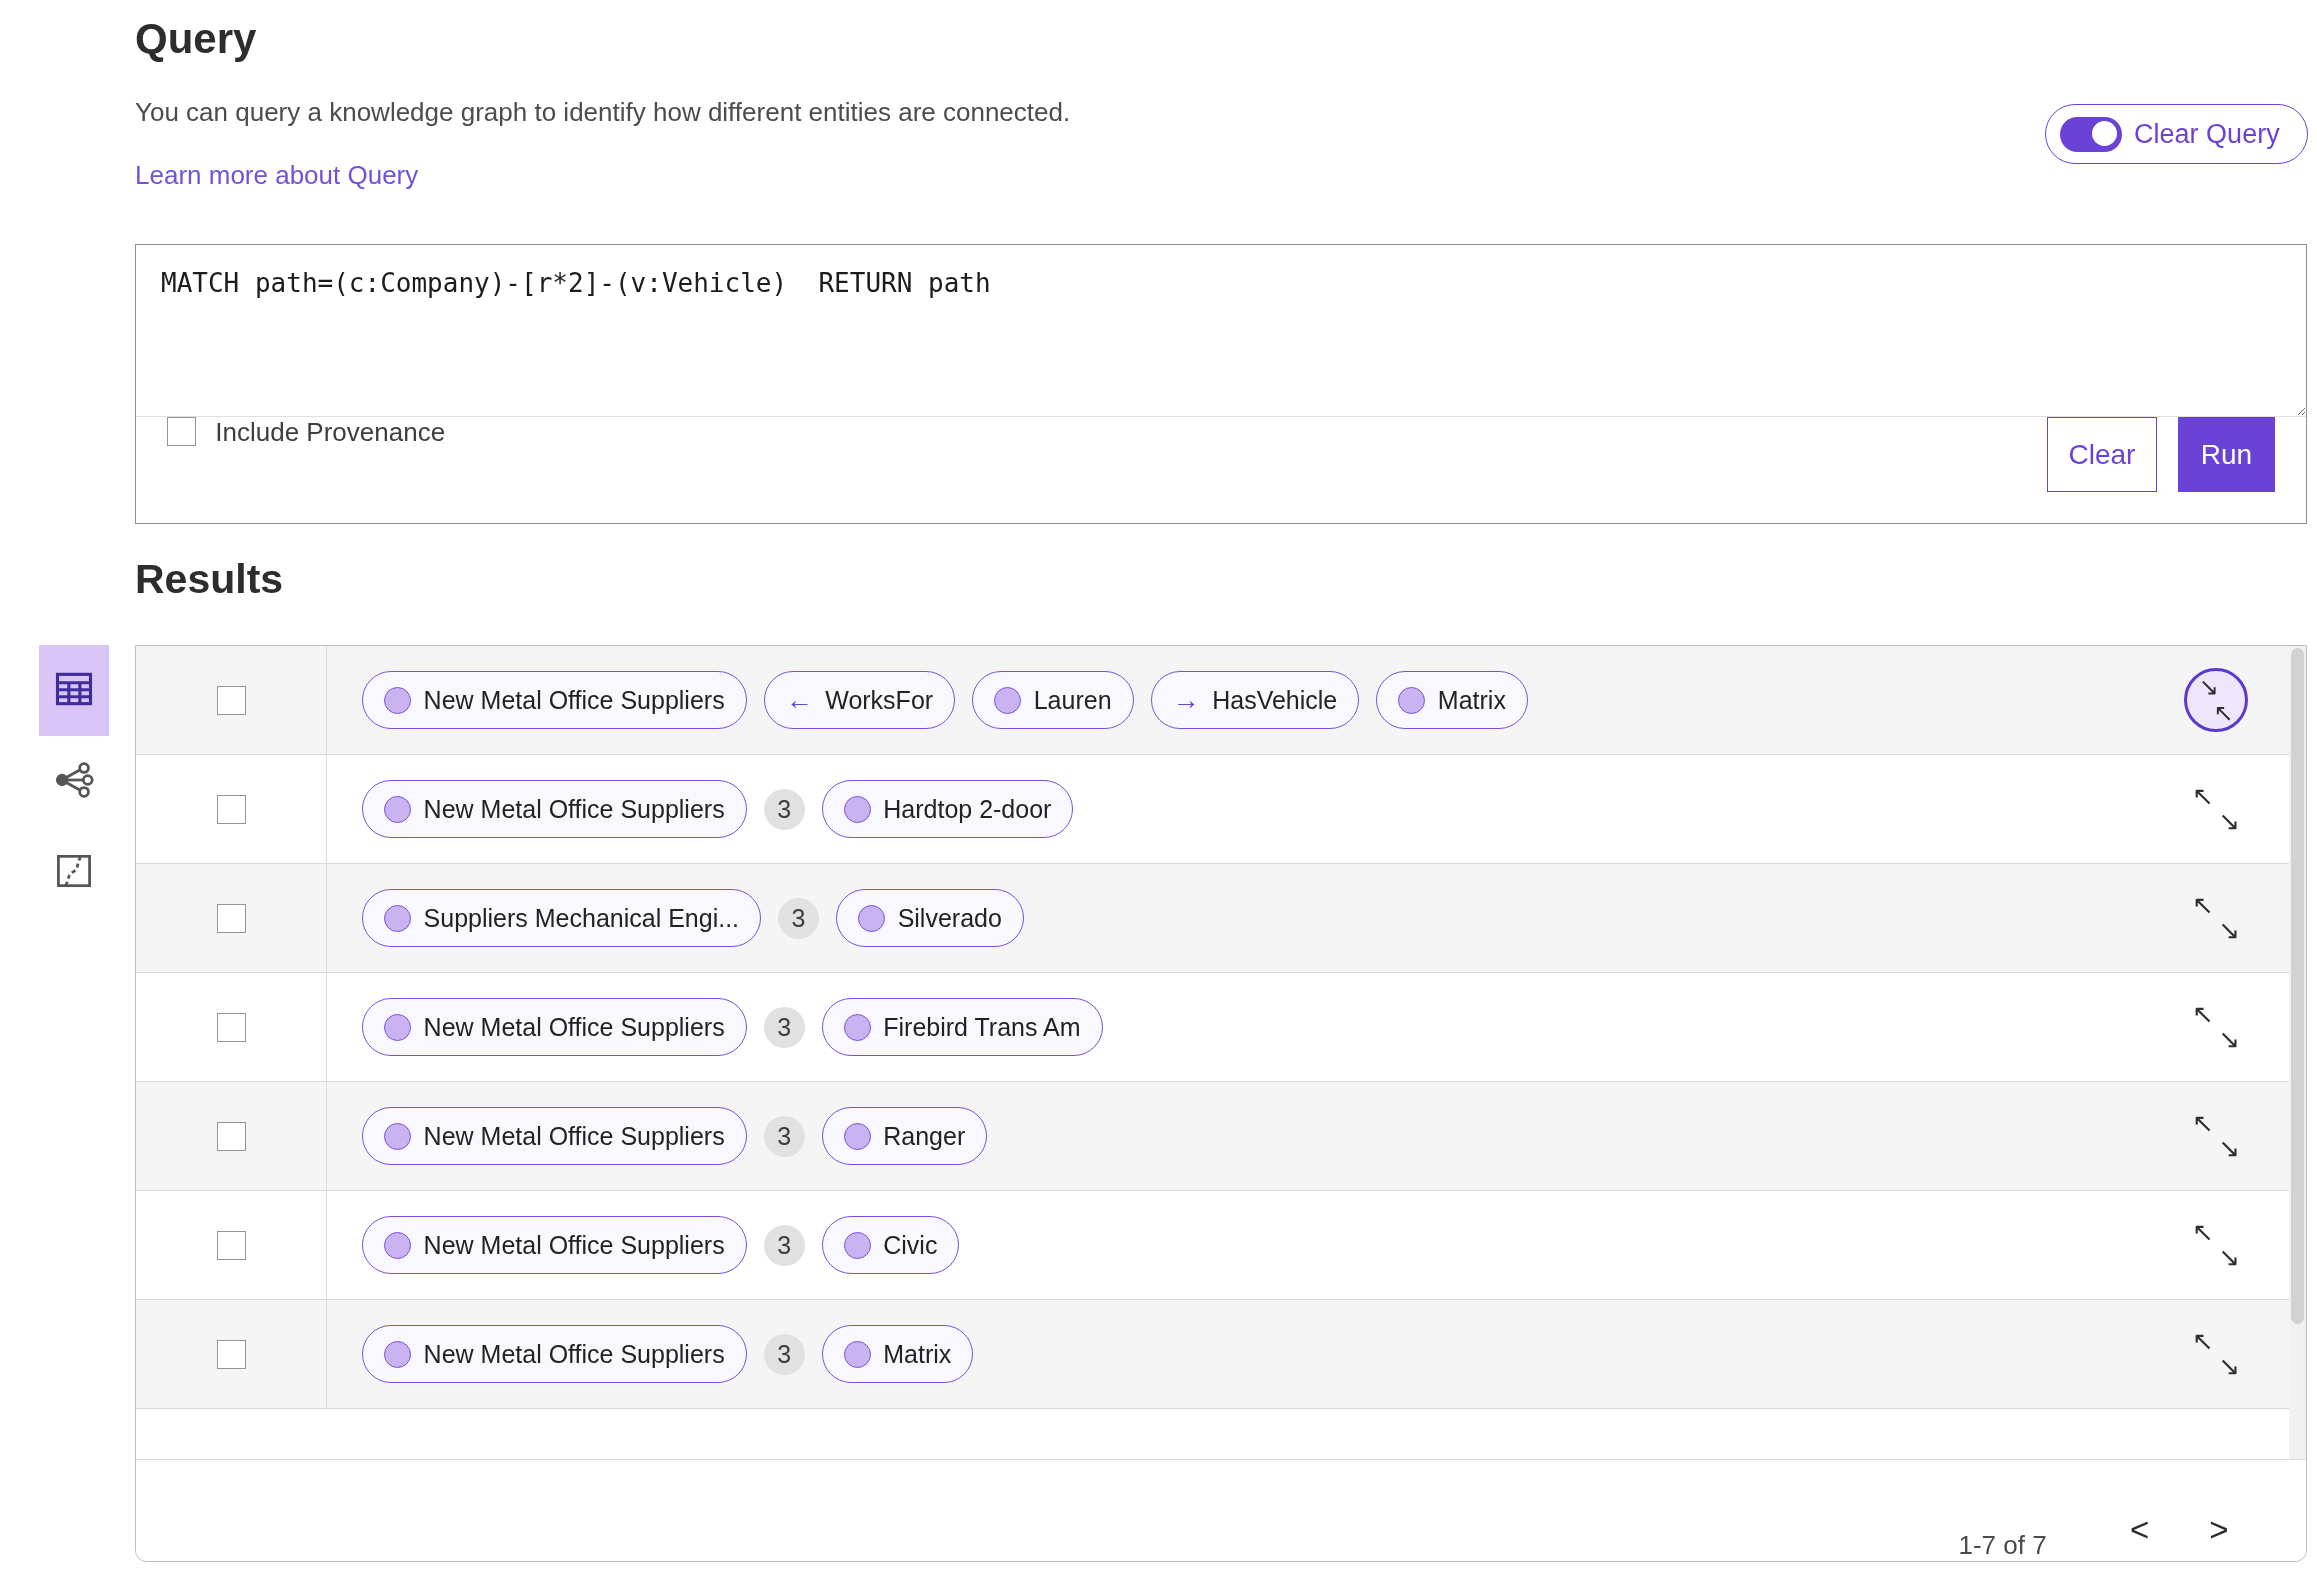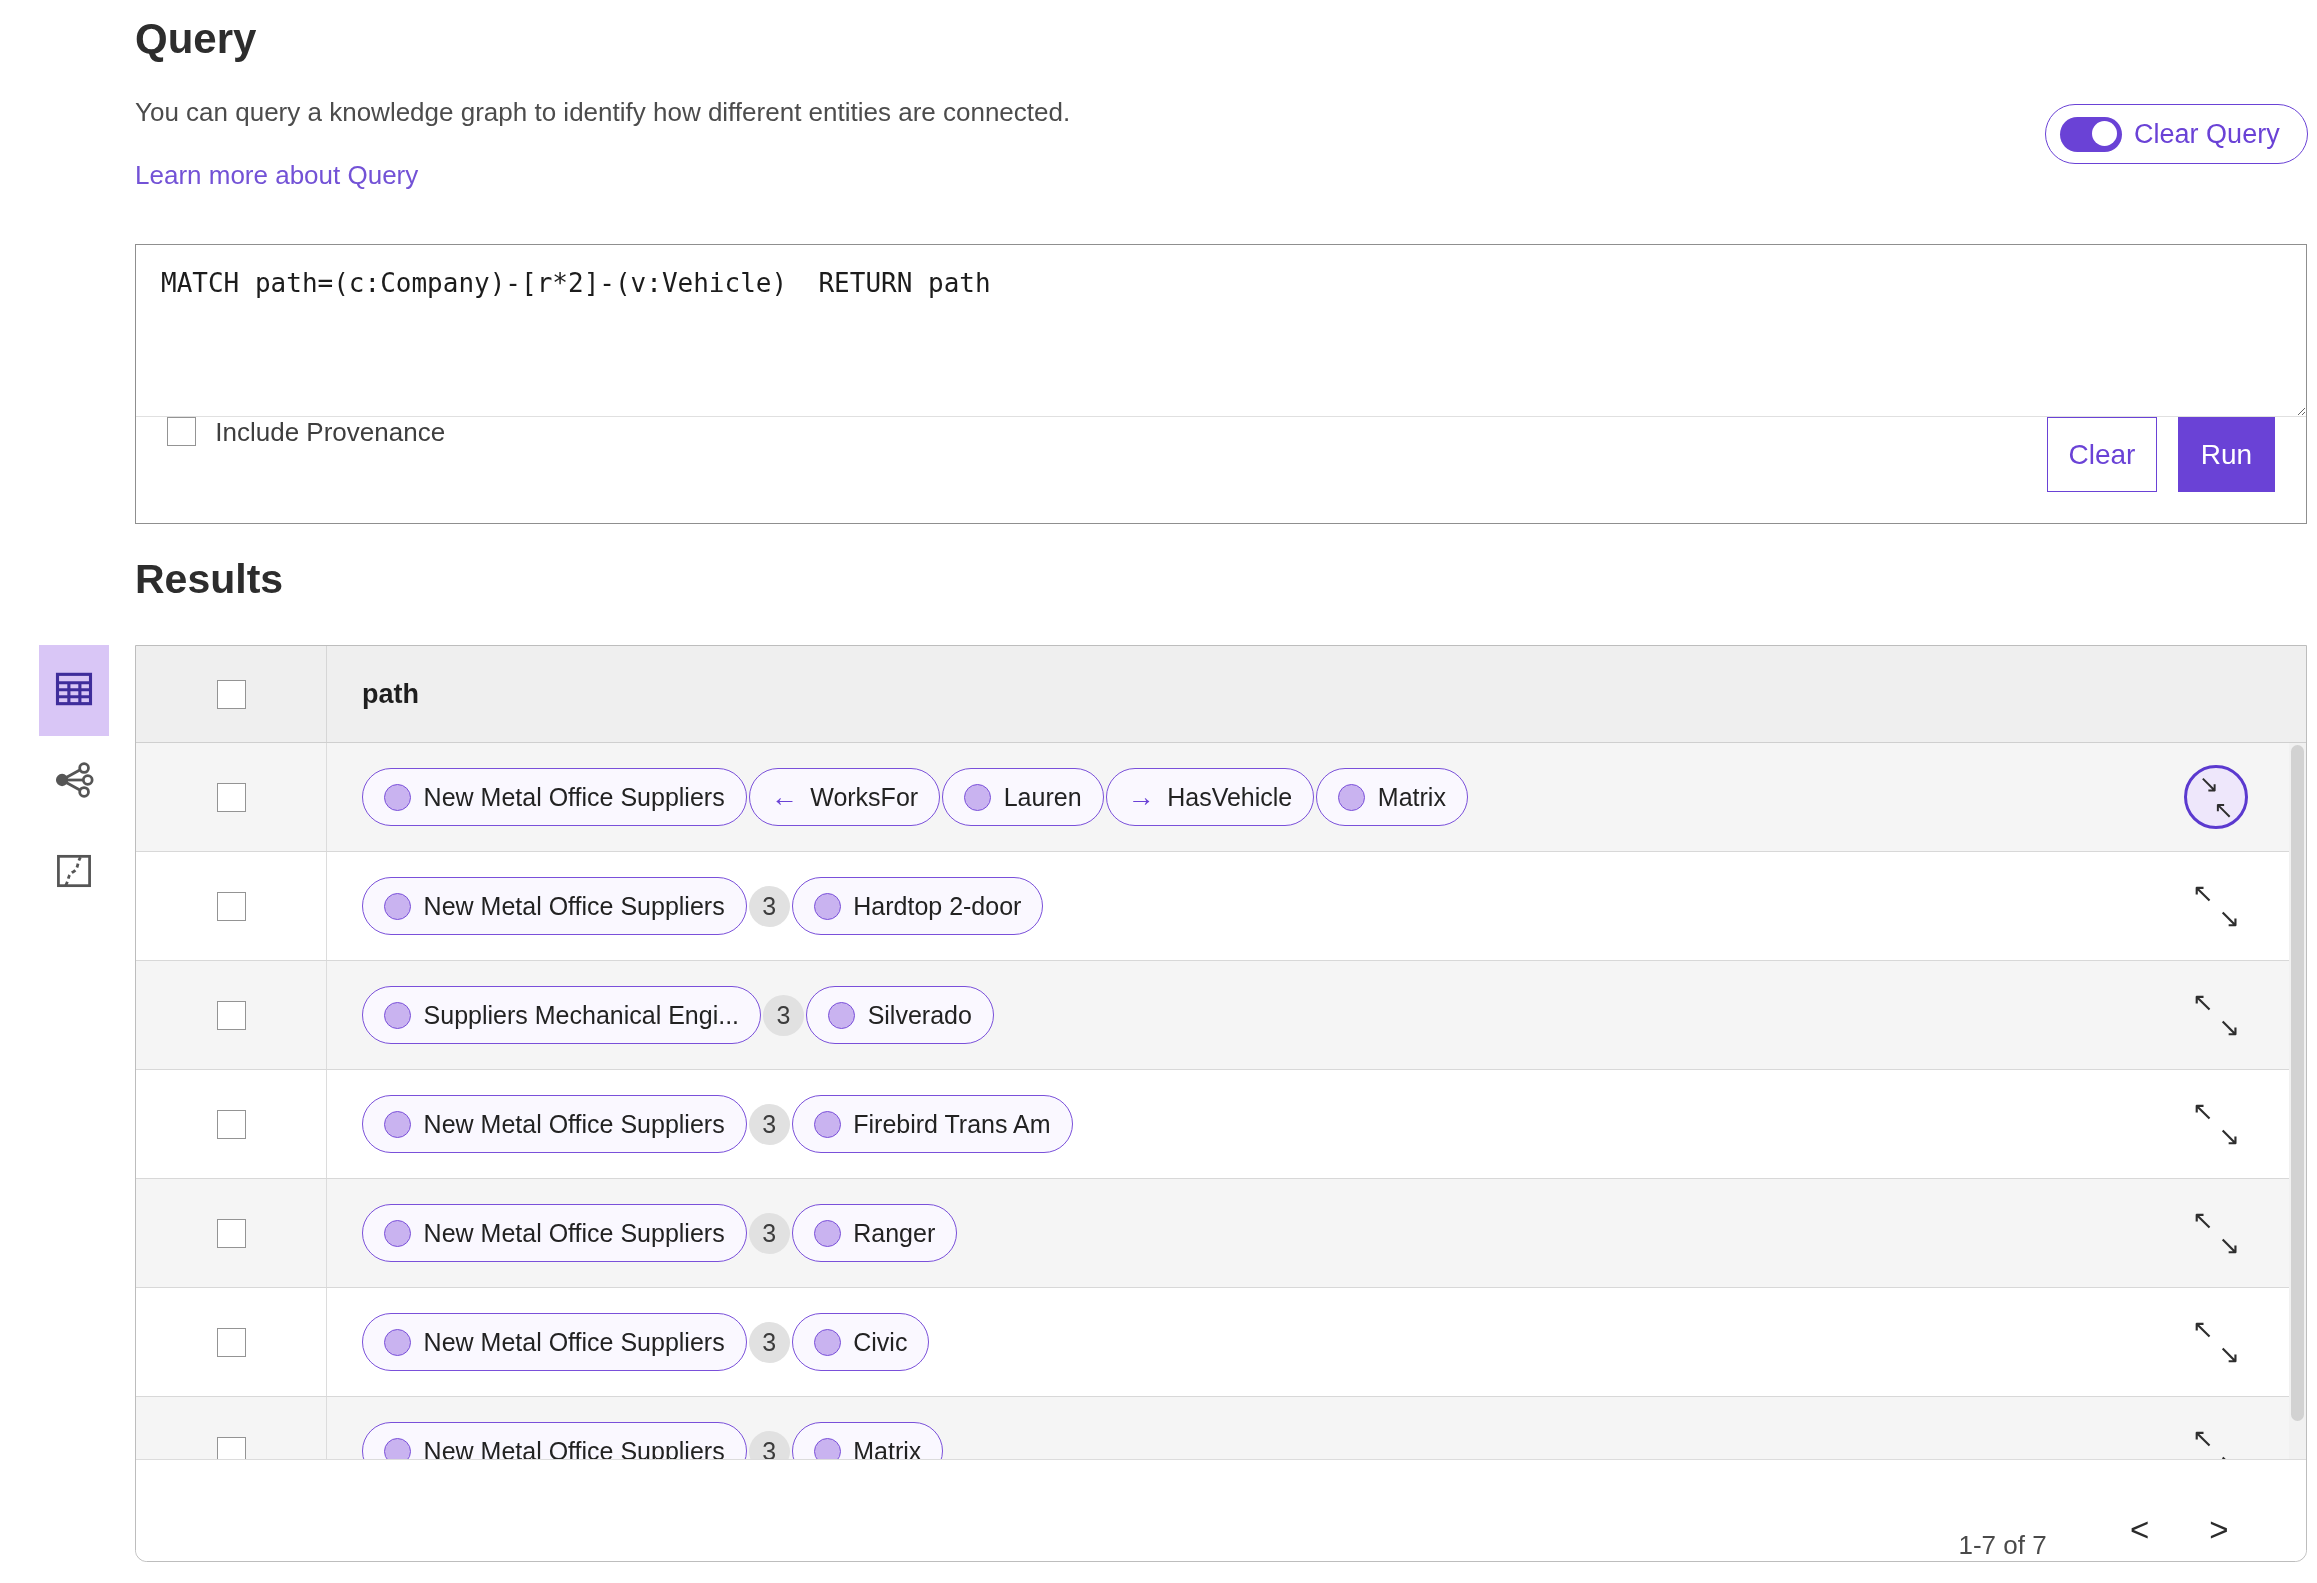--- a/index.html
+++ b/index.html
@@ -53,21 +53,21 @@
     align-items:stretch; border-bottom:1px solid #cfcfcf; }
   .col-check { width:191px; flex:none; display:flex; align-items:center;
     justify-content:center; border-right:1px solid #d6d6d6; align-self:stretch; }
   #path-header { display:flex; align-items:center; padding-left:35px;
     font-size:27px; font-weight:700; color:#1e1e1e; }
 
   #tbody { position:relative; flex:1 1 auto; overflow:hidden; }
   .row { height:109px; display:flex; align-items:stretch;
     border-bottom:1px solid #d8d8d8; background:#ffffff; }
   .row.stripe { background:#f5f5f5; }
-  .cell-path { flex:1 1 auto; display:flex; align-items:center; gap:2px;
+  .cell-path { flex:1 1 auto; display:flex; align-items:center; gap:17px;
     padding-left:35px; overflow:hidden;text-align:center; }
   .cell-expand { width:145px; flex:none; display:flex; align-items:center;
     justify-content:center; margin-right:17.4px; }
 
   .pill { display:inline-flex; align-items:center; height:58px; flex:none;
     border:1.9px solid #7a50da; border-radius:31px; background:#faf8ff;
     padding:0 21px; gap:12.6px; font-size:25px; color:#222222;
     white-space:nowrap; cursor:pointer; }
   .node-circle { width:27px; height:27px; border-radius:50%; background:#c9b3f0;
     border:1.9px solid #7a50da; flex:none; }
@@ -148,26 +148,20 @@
     </div>
     <div class="rail-item">
       <span><svg viewBox="0 0 24 24" fill="none" stroke="#555" stroke-width="1.5">
           <rect x="3.5" y="4" width="17" height="16"></rect>
           <path d="M7.5 20 C9.5 16 8.5 14 11.5 12.5 C14.5 11 13.5 8 15.5 4.5" stroke-dasharray="2.2 1.8"></path>
         </svg></span>
     </div>
   </div>
 
 <div class="abs" id="table-container">
-  <div id="thead">
-    <div class="col-check">
-      <input type="checkbox" class="checkbox" style="">
-    </div>
-    <div id="path-header">path</div>
-  </div>
   <div id="tbody">
     <div id="rows-host">
         <div class="row stripe">
           <div class="col-check" style="border-right: 1px solid rgb(220, 220, 220);">
             <input type="checkbox" class="checkbox" style="">
           </div>
           <div class="cell-path">
             <span class="pill">
               <span class="node-circle"></span>
               <span>New Metal Office Suppliers</span>

